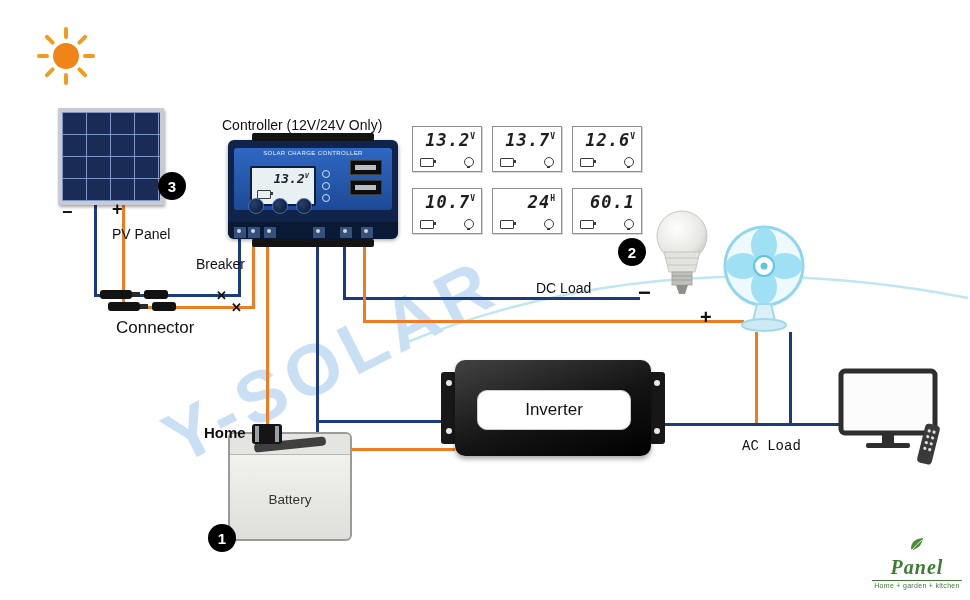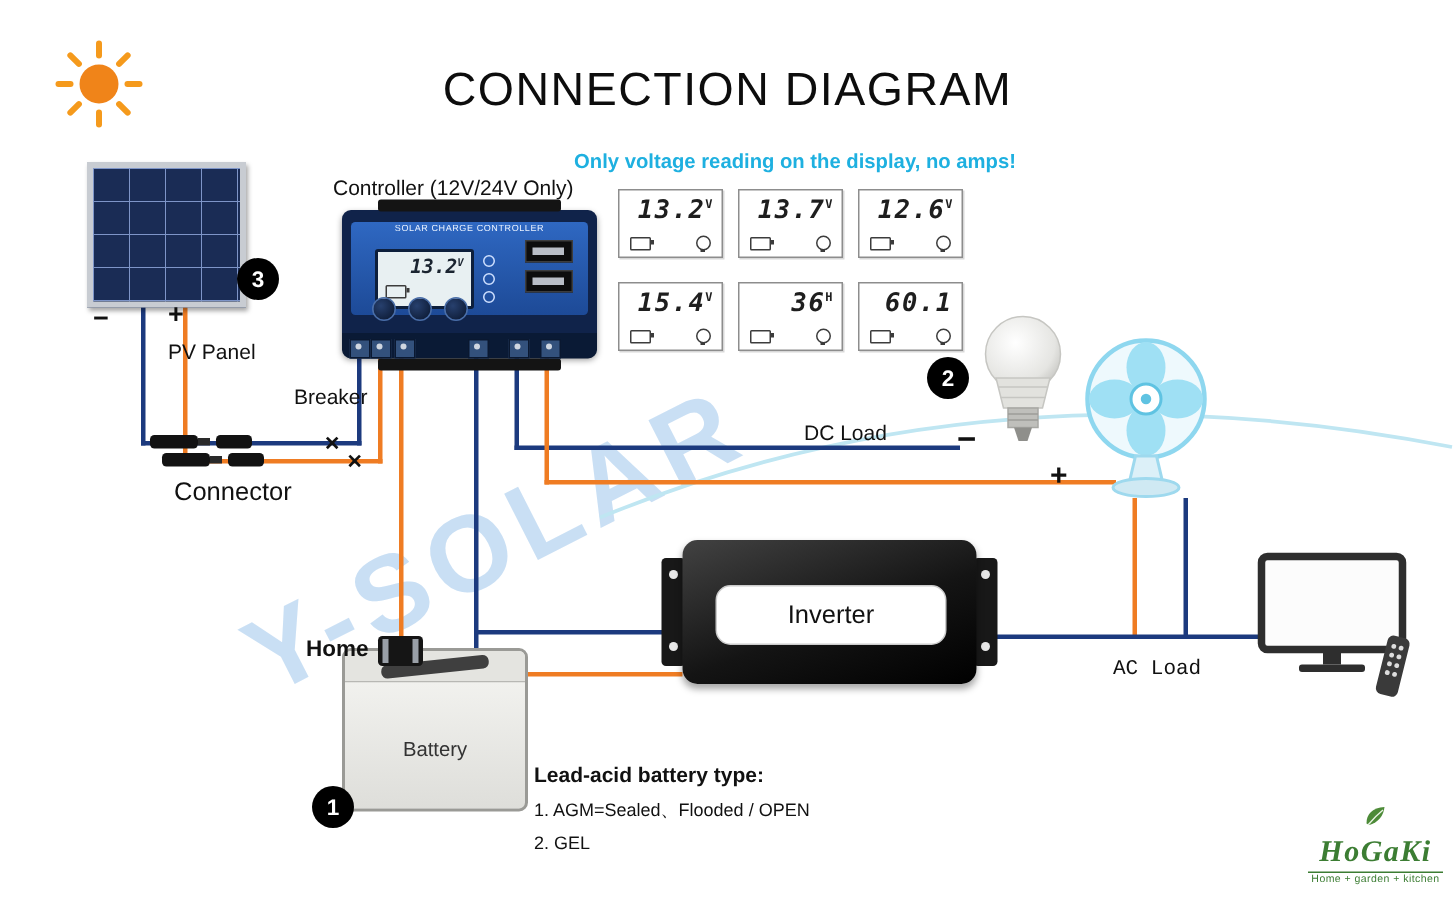--- a/index.html
+++ b/index.html
@@ -107,22 +107,20 @@
       <line x1="32" y1="51" x2="32" y2="59"></line>
         <line x1="18.6" y1="45.4" x2="12.9" y2="51.1"></line>
       <line x1="13" y1="32" x2="5" y2="32"></line>
         <line x1="18.6" y1="18.6" x2="12.9" y2="12.9"></line>
       <line x1="32" y1="13" x2="32" y2="5"></line>
         <line x1="45.4" y1="18.6" x2="51.1" y2="12.9"></line>
     </g>
     <circle cx="32" cy="32" r="13" fill="#f08419"></circle>
   </svg>
 
-  <div class="title">CONNECTION DIAGRAM</div>
-  <div class="subtitle">Only voltage reading on the display, no amps!</div>
 
   <div class="wire nv" style="left:94px;top:200px;width:3px;height:97px;"></div>
   <div class="wire nv" style="left:94px;top:294px;width:147px;height:3px;"></div>
   <div class="wire nv" style="left:238px;top:238px;width:3px;height:59px;"></div>
   <div class="wire or" style="left:122px;top:200px;width:3px;height:109px;"></div>
   <div class="wire or" style="left:122px;top:306px;width:133px;height:3px;"></div>
   <div class="wire or" style="left:252px;top:238px;width:3px;height:71px;"></div>
   <div class="wire or" style="left:266px;top:238px;width:3px;height:222px;"></div>
   <div class="wire nv" style="left:316px;top:238px;width:3px;height:222px;"></div>
   <div class="wire nv" style="left:318px;top:420px;width:137px;height:3px;"></div>
@@ -200,28 +198,28 @@
       </div>
   </div>
   <div class="lcd" style="left:572px;top:126px;">
     <div class="lcd-val"><span>12.6</span><sup>V</sup></div>
     <div class="lcd-icons">
         <span class="mini-batt"></span>
         <span class="mini-bulb"></span>
       </div>
   </div>
   <div class="lcd" style="left:412px;top:188px;">
-    <div class="lcd-val"><span>15.4</span><sup>V</sup></div>
+    <div class="lcd-val"><span>10.7</span><sup>V</sup></div>
     <div class="lcd-icons">
         <span class="mini-batt"></span>
         <span class="mini-bulb"></span>
       </div>
   </div>
   <div class="lcd" style="left:492px;top:188px;">
-    <div class="lcd-val"><span>36</span><sup>H</sup></div>
+    <div class="lcd-val"><span>24</span><sup>H</sup></div>
     <div class="lcd-icons">
         <span class="mini-batt"></span>
         <span class="mini-bulb"></span>
       </div>
   </div>
   <div class="lcd" style="left:572px;top:188px;">
     <div class="lcd-val"><span>60.1</span><sup></sup></div>
     <div class="lcd-icons">
         <span class="mini-batt"></span>
         <span class="mini-bulb"></span>
@@ -285,25 +283,20 @@
   <div class="bat-term" style="left:256px;"></div>
   <div class="bat-term" style="left:306px;"></div>
   <div class="bat">
     <div class="bat-top">
         <div class="bat-handle"></div>
       </div>
     <div class="bat-label">Battery</div>
   </div>
   <div class="badge" style="left:208px;top:524px;">1</div>
 
-  <div class="note">
-    <p class="nt">Lead-acid battery type:</p>
-    <p class="nl">1. AGM=Sealed、Flooded / OPEN</p>
-    <p class="nl">2. GEL</p>
-  </div>
 
   <div class="lbl" style="left:742px;top:438px;font-family:Liberation Mono, monospace;">AC Load</div>
   <svg class="abs" style="left:838px;top:368px;z-index:3" width="112" height="102" viewBox="0 0 112 102">
     <rect x="3" y="3" width="94" height="62" rx="4" fill="#fcfcfc" stroke="#2e2e2e" stroke-width="5"></rect>
     <rect x="44" y="65" width="12" height="10" fill="#2e2e2e"></rect>
     <rect x="28" y="75" width="44" height="5" rx="2" fill="#2e2e2e"></rect>
     <g transform="rotate(14 90 76)">
       <rect x="83" y="56" width="15" height="40" rx="4" fill="#3a3a3a"></rect>
       <circle cx="88" cy="63" r="1.6" fill="#ddd"></circle>
         <circle cx="93" cy="63" r="1.6" fill="#ddd"></circle>
@@ -314,17 +307,17 @@
       <circle cx="88" cy="81" r="1.6" fill="#ddd"></circle>
         <circle cx="93" cy="81" r="1.6" fill="#ddd"></circle>
     </g>
   </svg>
 
   <div class="logo">
     <svg width="18" height="16" viewBox="0 0 18 16">
       <path d="M3 13 Q3 3 15 2 Q14 11 5 14 Z" fill="#4d8b38"></path>
       <path d="M4 14 Q9 8 14 4" stroke="#e8f3e2" stroke-width="1" fill="none"></path>
     </svg>
-    <div class="logo-name">HoGaKi</div>
+    <div class="logo-name">Panel</div>
     <div class="logo-tag">Home + garden + kitchen</div>
   </div>
 
 </div>
 
 </body></html>

